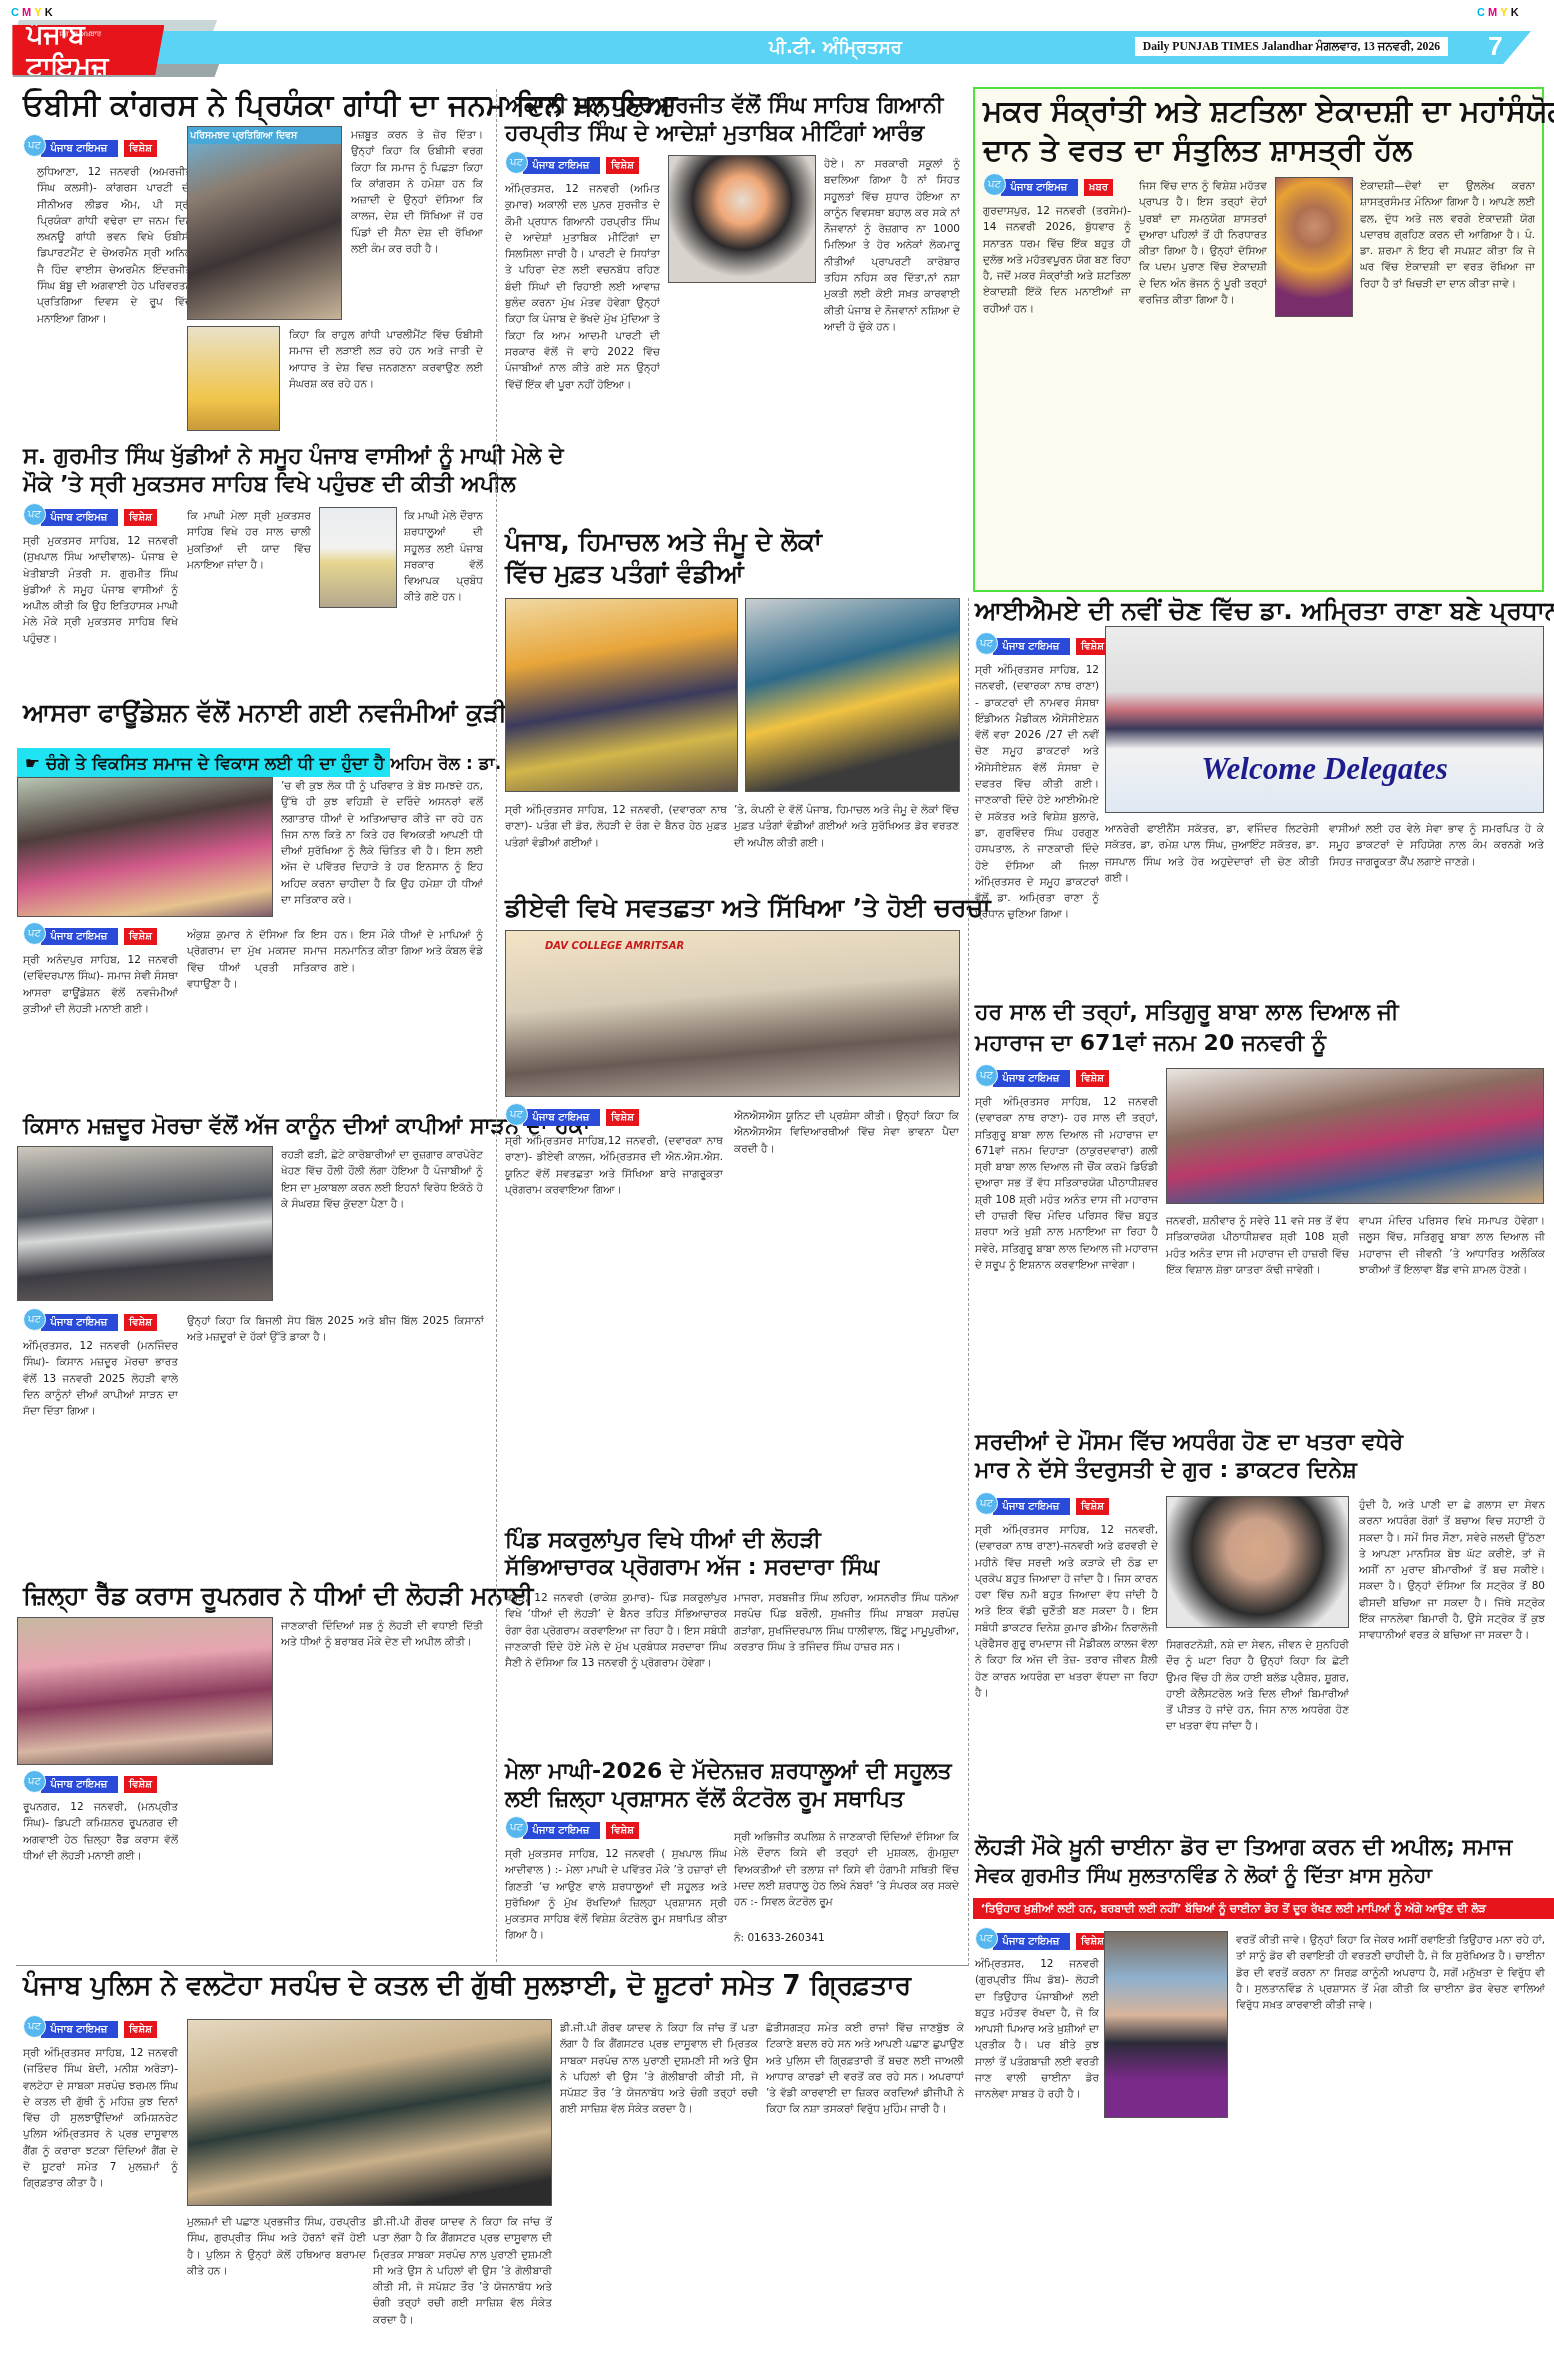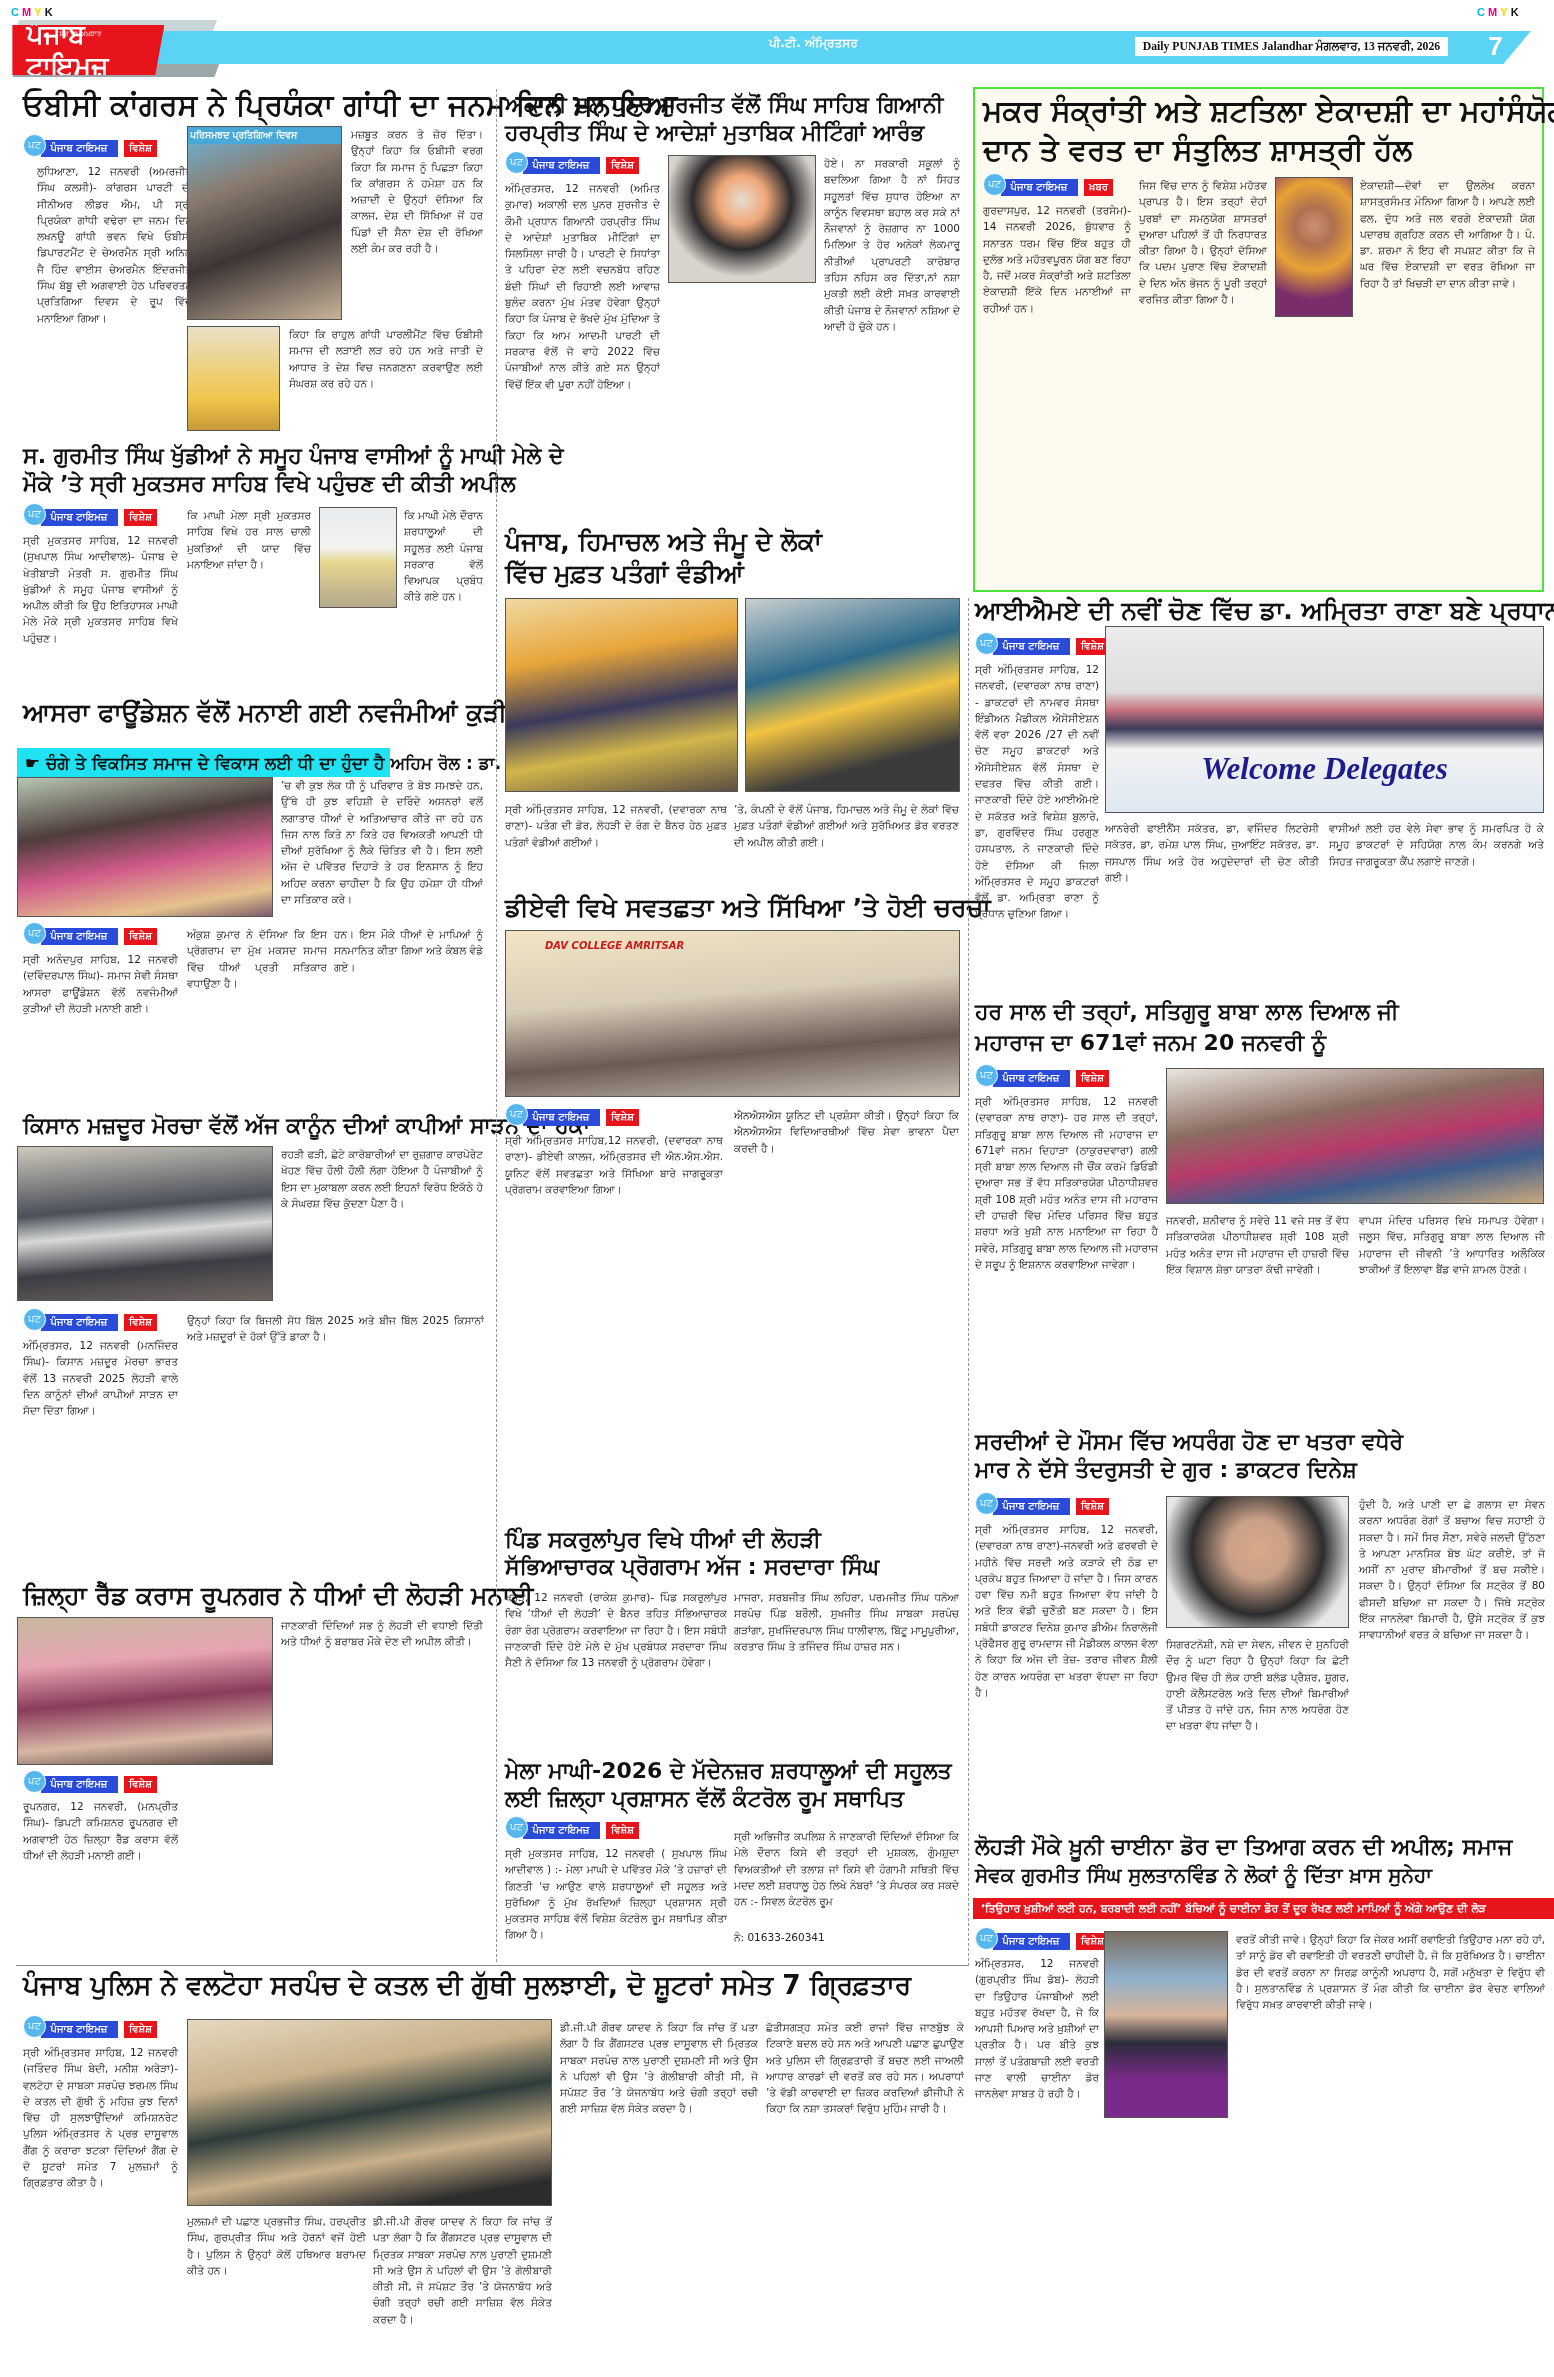--- a/index.html
+++ b/index.html
@@ -4,21 +4,21 @@
 <style>
 *{box-sizing:border-box;margin:0;padding:0}
 body{width:1554px;height:2377px;background:#fff;font-family:"DejaVu Sans",sans-serif;color:#111;position:relative;overflow:hidden}
 .abs{position:absolute}
 .cmyk{font:bold 11px "Liberation Sans",sans-serif;letter-spacing:3.1px}
 .cmyk .c{color:#00b7eb}.cmyk .m{color:#e6007e}.cmyk .y{color:#ffd700}.cmyk .k{color:#111}
 .mast-red{background:#e8141c;color:#fff;font:bold 33px "DejaVu Sans",sans-serif;display:flex;align-items:center;padding-left:14px;clip-path:polygon(0 0,100% 0,94% 100%,0 100%);box-shadow:3.1px 3.1px 0 #999}
 .mast-red small{position:absolute;top:4.7px;left:47px;font-size:7px;font-weight:normal}
 .mast-band{background:#5ad3f5;clip-path:polygon(1% 0,100% 0,98% 100%,0 100%)}
 .mast-grey1{background:#c9d6d8}.mast-grey2{background:#9aa6a7}
-.mast-city{color:#fff;font-size:12px;font-weight:bold}
+.mast-city{color:#fff;font-size:18px;font-weight:bold}
 .dateline{background:#fff;font:bold 11.7px "Liberation Serif",serif;padding:3.1px 7.8px;color:#111}
 .pgnum{color:#fff;font:bold 26.4px "Liberation Sans",sans-serif}
 .hl{font-weight:bold;color:#111;white-space:nowrap;line-height:1.15}
 .hl-xl{font-size:29.5px}.hl-l{font-size:25px}.hl-m{font-size:22px}
 .badge{display:flex;align-items:flex-end;height:18.7px}
 .badge .logo{width:23px;height:23px;border-radius:50%;background:#55b7ee;border:1.6px solid #fff;color:#fff;font-size:10px;display:flex;align-items:center;justify-content:center;margin-right:-4.7px;z-index:1}
 .badge .name{background:#2a4bd8;color:#fff;font-size:10px;font-weight:bold;padding:2.3px 11px 2.3px 9.3px;height:17px}
 .badge .tag{background:#e8141c;color:#fff;font-size:10px;font-weight:bold;padding:2.3px 4.7px;margin-left:6.2px;height:17px}
 .txt{font-size:10.5px;line-height:16.3px;text-align:justify;color:#222;overflow:hidden}
 .photo{border:0.8px solid #555;overflow:hidden}
@@ -137,21 +137,21 @@
   <span class="logo">ਪਟ</span>
     <span class="name">ਪੰਜਾਬ ਟਾਇਮਜ਼</span>
     <span class="tag">ਵਿਸ਼ੇਸ਼</span>
 </div>
 <div class="abs txt" style="left:505px;top:1132px;width:218px;height:389px">ਸ੍ਰੀ ਅੰਮ੍ਰਿਤਸਰ ਸਾਹਿਬ,12 ਜਨਵਰੀ, (ਦਵਾਰਕਾ ਨਾਥ ਰਾਣਾ)- ਡੀਏਵੀ ਕਾਲਜ, ਅੰਮ੍ਰਿਤਸਰ ਦੀ ਐਨ.ਐਸ.ਐਸ. ਯੂਨਿਟ ਵੱਲੋਂ ਸਵਤਛਤਾ ਅਤੇ ਸਿੱਖਿਆ ਬਾਰੇ ਜਾਗਰੂਕਤਾ ਪ੍ਰੋਗਰਾਮ ਕਰਵਾਇਆ ਗਿਆ।</div>
 <div class="abs txt" style="left:734px;top:1107px;width:225px;height:413px">ਐਨਐਸਐਸ ਯੂਨਿਟ ਦੀ ਪ੍ਰਸ਼ੰਸਾ ਕੀਤੀ। ਉਨ੍ਹਾਂ ਕਿਹਾ ਕਿ ਐਨਐਸਐਸ ਵਿਦਿਆਰਥੀਆਂ ਵਿੱਚ ਸੇਵਾ ਭਾਵਨਾ ਪੈਦਾ ਕਰਦੀ ਹੈ।</div>
 
 <div class="abs hl hl-m" style="left:505px;top:1527px">ਪਿੰਡ ਸਕਰੁਲਾਂਪੁਰ ਵਿਖੇ ਧੀਆਂ ਦੀ ਲੋਹੜੀ</div>
 <div class="abs hl hl-m" style="left:505px;top:1554px">ਸੱਭਿਆਚਾਰਕ ਪ੍ਰੋਗਰਾਮ ਅੱਜ : ਸਰਦਾਰਾ ਸਿੰਘ</div>
 <div class="abs txt" style="left:505px;top:1589px;width:222px;height:155px">ਖਰੜ, 12 ਜਨਵਰੀ (ਰਾਕੇਸ਼ ਕੁਮਾਰ)- ਪਿੰਡ ਸਕਰੁਲਾਂਪੁਰ ਵਿਖੇ ‘ਧੀਆਂ ਦੀ ਲੋਹੜੀ’ ਦੇ ਬੈਨਰ ਤਹਿਤ ਸੱਭਿਆਚਾਰਕ ਰੰਗਾ ਰੰਗ ਪ੍ਰੋਗਰਾਮ ਕਰਵਾਇਆ ਜਾ ਰਿਹਾ ਹੈ। ਇਸ ਸਬੰਧੀ ਜਾਣਕਾਰੀ ਦਿੰਦੇ ਹੋਏ ਮੇਲੇ ਦੇ ਮੁੱਖ ਪ੍ਰਬੰਧਕ ਸਰਦਾਰਾ ਸਿੰਘ ਸੈਣੀ ਨੇ ਦੱਸਿਆ ਕਿ 13 ਜਨਵਰੀ ਨੂੰ ਪ੍ਰੋਗਰਾਮ ਹੋਵੇਗਾ।</div>
-<div class="abs txt" style="left:734px;top:1589px;width:225px;height:155px">ਮਾਜਰਾ, ਸਰਬਜੀਤ ਸਿੰਘ ਲਹਿਰਾ, ਪਰਮਜੀਤ ਸਿੰਘ ਧਨੋਆ ਸਰਪੰਚ ਪਿੰਡ ਬਰੌਲੀ, ਸੁਖਜੀਤ ਸਿੰਘ ਸਾਬਕਾ ਸਰਪੰਚ ਗੜਾਂਗਾ, ਸੁਖਜਿੰਦਰਪਾਲ ਸਿੰਘ ਧਾਲੀਵਾਲ, ਬਿੱਟੂ ਮਾਮੂਪੁਰੀਆ, ਕਰਤਾਰ ਸਿੰਘ ਤੇ ਤਜਿੰਦਰ ਸਿੰਘ ਹਾਜ਼ਰ ਸਨ।</div>
+<div class="abs txt" style="left:734px;top:1589px;width:225px;height:155px">ਮਾਜਰਾ, ਸਰਬਜੀਤ ਸਿੰਘ ਲਹਿਰਾ, ਅਸਨਰੀਤ ਸਿੰਘ ਧਨੋਆ ਸਰਪੰਚ ਪਿੰਡ ਬਰੌਲੀ, ਸੁਖਜੀਤ ਸਿੰਘ ਸਾਬਕਾ ਸਰਪੰਚ ਗੜਾਂਗਾ, ਸੁਖਜਿੰਦਰਪਾਲ ਸਿੰਘ ਧਾਲੀਵਾਲ, ਬਿੱਟੂ ਮਾਮੂਪੁਰੀਆ, ਕਰਤਾਰ ਸਿੰਘ ਤੇ ਤਜਿੰਦਰ ਸਿੰਘ ਹਾਜ਼ਰ ਸਨ।</div>
 
 <div class="abs hl hl-m" style="left:505px;top:1758px">ਮੇਲਾ ਮਾਘੀ-2026 ਦੇ ਮੱਦੇਨਜ਼ਰ ਸ਼ਰਧਾਲੂਆਂ ਦੀ ਸਹੂਲਤ</div>
 <div class="abs hl hl-m" style="left:505px;top:1786px">ਲਈ ਜ਼ਿਲ੍ਹਾ ਪ੍ਰਸ਼ਾਸਨ ਵੱਲੋਂ ਕੰਟਰੋਲ ਰੂਮ ਸਥਾਪਿਤ</div>
 <div class="abs badge" style="left:505px;top:1820px">
   <span class="logo">ਪਟ</span>
     <span class="name">ਪੰਜਾਬ ਟਾਇਮਜ਼</span>
     <span class="tag">ਵਿਸ਼ੇਸ਼</span>
 </div>
 <div class="abs txt" style="left:505px;top:1845px;width:222px;height:101px">ਸ੍ਰੀ ਮੁਕਤਸਰ ਸਾਹਿਬ, 12 ਜਨਵਰੀ ( ਸੁਖਪਾਲ ਸਿੰਘ ਆਦੀਵਾਲ ) :- ਮੇਲਾ ਮਾਘੀ ਦੇ ਪਵਿੱਤਰ ਮੌਕੇ ’ਤੇ ਹਜ਼ਾਰਾਂ ਦੀ ਗਿਣਤੀ ‘ਚ ਆਉਣ ਵਾਲੇ ਸ਼ਰਧਾਲੂਆਂ ਦੀ ਸਹੂਲਤ ਅਤੇ ਸੁਰੱਖਿਆ ਨੂੰ ਮੁੱਖ ਰੱਖਦਿਆਂ ਜ਼ਿਲ੍ਹਾ ਪ੍ਰਸ਼ਾਸਨ ਸ੍ਰੀ ਮੁਕਤਸਰ ਸਾਹਿਬ ਵੱਲੋਂ ਵਿਸ਼ੇਸ਼ ਕੰਟਰੋਲ ਰੂਮ ਸਥਾਪਿਤ ਕੀਤਾ ਗਿਆ ਹੈ।</div>
 <div class="abs txt" style="left:734px;top:1828px;width:225px;height:101px">ਸ੍ਰੀ ਅਭਿਜੀਤ ਕਪਲਿਸ਼ ਨੇ ਜਾਣਕਾਰੀ ਦਿੰਦਿਆਂ ਦੱਸਿਆ ਕਿ ਮੇਲੇ ਦੌਰਾਨ ਕਿਸੇ ਵੀ ਤਰ੍ਹਾਂ ਦੀ ਮੁਸ਼ਕਲ, ਗੁੰਮਸ਼ੁਦਾ ਵਿਅਕਤੀਆਂ ਦੀ ਤਲਾਸ਼ ਜਾਂ ਕਿਸੇ ਵੀ ਹੰਗਾਮੀ ਸਥਿਤੀ ਵਿੱਚ ਮਦਦ ਲਈ ਸ਼ਰਧਾਲੂ ਹੇਠ ਲਿਖੇ ਨੰਬਰਾਂ ’ਤੇ ਸੰਪਰਕ ਕਰ ਸਕਦੇ ਹਨ :- ਸਿਵਲ ਕੰਟਰੋਲ ਰੂਮ</div>

